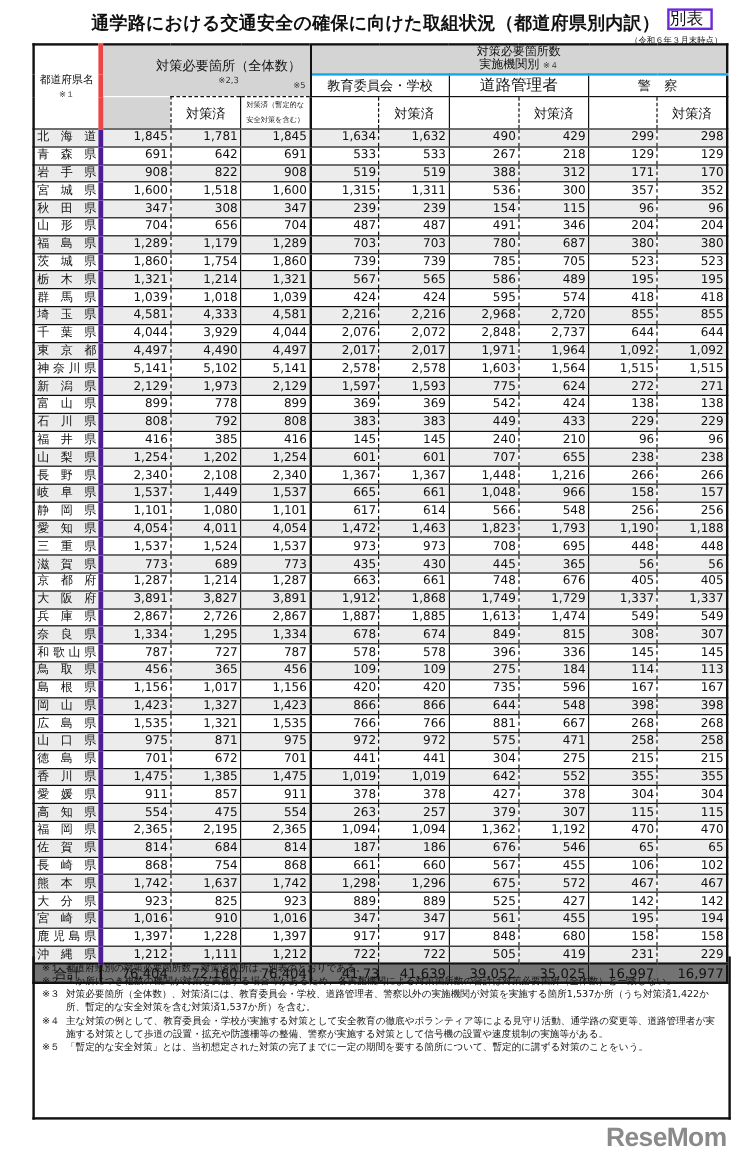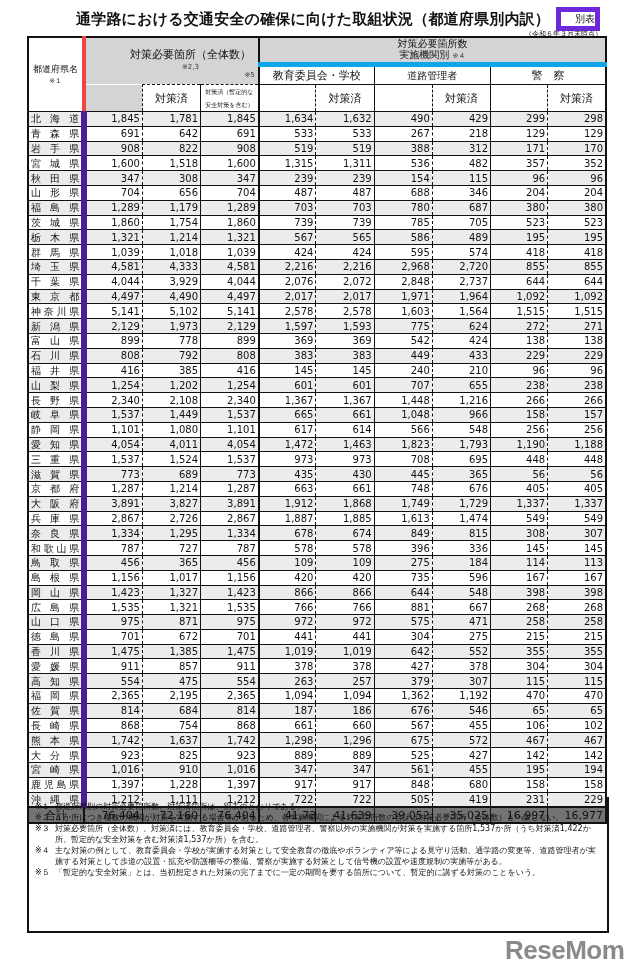--- a/index.html
+++ b/index.html
@@ -1,44 +1,44 @@
 <!DOCTYPE html>
 <html><head>
 <meta charset="utf-8">
 <style>
   html, body { margin:0; padding:0; background:#ffffff; }
   body { width:626px; height:974px; position:relative; overflow:hidden;
          font-family:"DejaVu Sans", "Liberation Sans", sans-serif; color:#111; }
   .title { position:absolute; left:0; width:626px; top:10px; text-align:center;
            font-size:15px; font-weight:bold; letter-spacing:0.2px; }
-  .badge { position:absolute; left:556px; top:7px; width:34px; height:14px; border:5px solid #6d28d9;
-           font-size:10px; text-align:right; line-height:14px; }
+  .badge { position:absolute; left:556px; top:7px; width:34px; height:14px; border:2px solid #6d28d9;
+           font-size:14px; text-align:left; line-height:14px; }
   .asof { position:absolute; right:24px; top:29px; font-size:7px; }
   table.main { position:absolute; left:27px; top:36px; width:580px; border-collapse:collapse;
                table-layout:fixed; border:2px solid #111; font-size:10px; }
   table.main td, table.main th { padding:0 2px; height:13.8px; line-height:13px; white-space:nowrap; overflow:hidden; }
   th { font-weight:normal; }
   .hdr-gray { background:#d4d4d4; }
   .h1 td, .h1 th { height:24px; }
   .num { text-align:right; border-left:1px solid #111; }
   .num.dash { border-left:1px dashed #111; }
   .num.thick { border-left:2px solid #111;padding-left:25px; }
-  .pref { text-align:justify; text-align-last:justify; border-right:6px solid #4c1d95; padding:0 2px; font-size:10px; }
+  .pref { text-align:justify; text-align-last:justify; border-right:4px solid #4c1d95; padding:0 2px; font-size:10px; }
   tr.odd td { background:#ececec; }
   tbody tr td { border-bottom:1px solid #111; }
   tr.total td { border-top:2px solid #111; background:#737373; font-size:11px; }
   .hcell { border-left:1px solid #111; border-bottom:1px solid #111; text-align:center; font-size:10px; }
   .small { font-size:6px; line-height:7px; white-space:normal !important; }
   .note-ref { font-size:7px; color:#333; }
   .notes { position:absolute; left:27px; top:797px; width:566px; height:126px; border:2px solid #111; border-top:none;
            padding:4px 6px; font-size:8px; line-height:11px; }
   .note { display:flex; }
   .note .k { width:20px; flex:none; }
   .note .v { flex:1; }
-  .logo { position:absolute; left:505px; top:935px; font-size:26px; font-weight:bold; color:#8a8a8a;
+  .logo { position:absolute; left:505px; top:935px; font-size:22px; font-weight:bold; color:#8a8a8a;
           font-family:"Liberation Sans", sans-serif; letter-spacing:-0.5px; }
 </style>
 </head>
 <body>
 
 <div class="title">通学路における交通安全の確保に向けた取組状況（都道府県別内訳）</div>
 <div class="badge">別表</div>
 <div class="asof">（令和６年３月末時点）</div>
 
 <table class="main">
@@ -58,28 +58,28 @@
     <tr class="h1">
       <th rowspan="3" style="border-right:4px solid #ef4444;border-bottom:1px solid #111;text-align:center;font-size:9px;line-height:12px;">
         <div>都道府県名</div>
         <div class="note-ref">※１</div>
       </th>
       <th colspan="3" rowspan="2" class="hdr-gray" style="text-align:center;vertical-align:top;border-right:2px solid #111;position:relative;padding-left:39px;">
         <div style="margin-top:10px;font-size:11px;">対策必要箇所（全体数）</div>
         <div class="note-ref">※2,3</div>
         <div class="note-ref" style="position:absolute;right:3px;bottom:2px;">※5</div>
       </th>
-      <th colspan="6" class="hdr-gray" style="text-align:center;font-size:10px;line-height:11px;border-bottom:5px solid #0ea5e9;">
+      <th colspan="6" class="hdr-gray" style="text-align:center;font-size:10px;line-height:11px;border-bottom:2px solid #0ea5e9;">
         <div>対策必要箇所数</div>
         <div><span>実施機関別</span> <span class="note-ref">※４</span></div>
       </th>
     </tr>
     <tr>
       <th colspan="2" class="hcell" style="border-left:none;font-size:11px;height:17px;">教育委員会・学校</th>
-      <th colspan="2" class="hcell" style="font-size:10px;">道路管理者</th>
+      <th colspan="2" class="hcell" style="font-size:13px;">道路管理者</th>
       <th colspan="2" class="hcell" style="font-size:11px;">警　察</th>
     </tr>
     <tr style="height:24px;margin-top:44px;">
       <th class="hdr-gray" style="border-bottom:1px solid #111;"></th>
       <th style="border-left:1px dashed #111;border-top:1px dashed #111;border-bottom:1px solid #111;text-align:center;font-size:11px;">対策済</th>
       <th class="small" style="border-left:1px solid #111;border-top:1px dashed #111;border-right:2px solid #111;border-bottom:1px solid #111;text-align:center;">対策済（暫定的な安全対策を含む）</th>
       <th style="border-bottom:1px solid #111;"></th>
       <th style="border-left:1px dashed #111;border-top:1px dashed #111;border-bottom:1px solid #111;text-align:center;font-size:11px;">対策済</th>
       <th style="border-left:1px solid #111;border-bottom:1px solid #111;"></th>
       <th style="border-left:1px dashed #111;border-top:1px dashed #111;border-bottom:1px solid #111;text-align:center;font-size:11px;">対策済</th>
@@ -125,21 +125,21 @@
         <td class="num dash">170</td>
       </tr>
       <tr class="even">
         <td class="pref">宮城県</td>
         <td class="num">1,600</td>
         <td class="num dash">1,518</td>
         <td class="num">1,600</td>
         <td class="num thick">1,315</td>
         <td class="num dash">1,311</td>
         <td class="num">536</td>
-        <td class="num dash">482</td>
+        <td class="num dash">300</td>
         <td class="num">357</td>
         <td class="num dash">352</td>
       </tr>
       <tr class="odd">
         <td class="pref">秋田県</td>
         <td class="num">347</td>
         <td class="num dash">308</td>
         <td class="num">347</td>
         <td class="num thick">239</td>
         <td class="num dash">239</td>
@@ -148,21 +148,21 @@
         <td class="num">96</td>
         <td class="num dash">96</td>
       </tr>
       <tr class="even">
         <td class="pref">山形県</td>
         <td class="num">704</td>
         <td class="num dash">656</td>
         <td class="num">704</td>
         <td class="num thick">487</td>
         <td class="num dash">487</td>
-        <td class="num">688</td>
+        <td class="num">491</td>
         <td class="num dash">346</td>
         <td class="num">204</td>
         <td class="num dash">204</td>
       </tr>
       <tr class="odd">
         <td class="pref">福島県</td>
         <td class="num">1,289</td>
         <td class="num dash">1,179</td>
         <td class="num">1,289</td>
         <td class="num thick">703</td>

